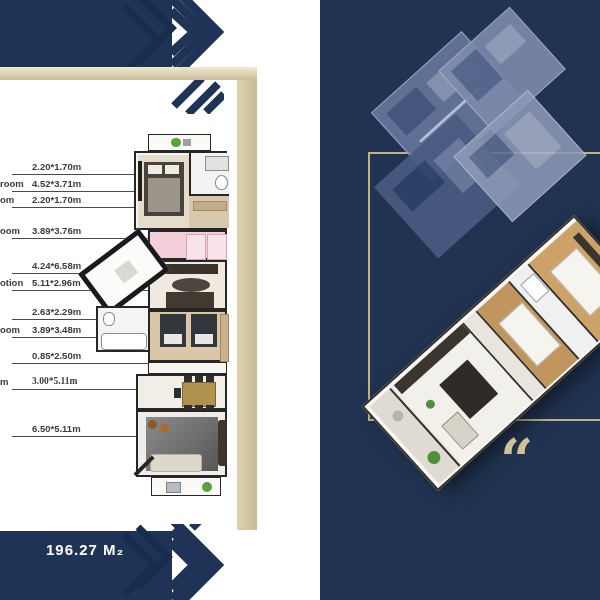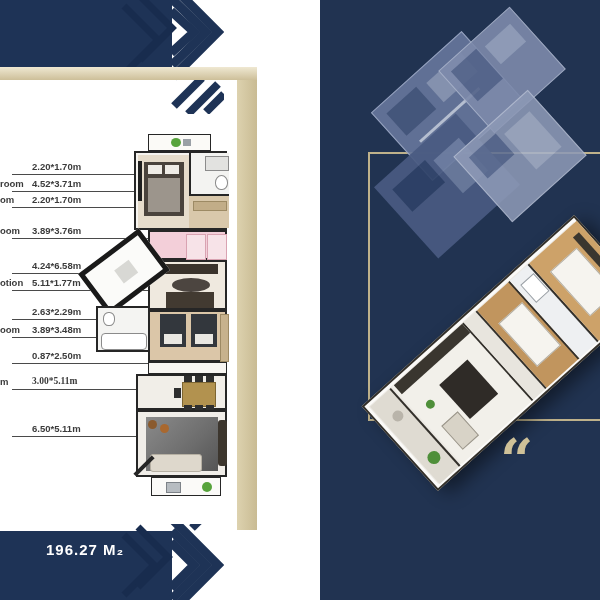--- a/index.html
+++ b/index.html
@@ -91,39 +91,39 @@
       <div>
         <div class="dim-line" style="left: 12px; top: 273px; width: 106px;"></div>
         <div class="dim-dot" style="left: 116px; top: 271.5px;"></div>
         <span class="dim-frag" style="top: 260px;"></span>
         <span class="dim-val" style="top: 260px;">4.24*6.58m</span>
       </div>
       <div>
         <div class="dim-line" style="left: 12px; top: 290px; width: 193px;"></div>
         <div class="dim-dot" style="left: 203px; top: 288.5px;"></div>
         <span class="dim-frag" style="top: 277px;">otion</span>
-        <span class="dim-val" style="top: 277px;">5.11*1.77m</span>
+        <span class="dim-val" style="top: 277px;">5.11*2.96m</span>
       </div>
       <div>
         <div class="dim-line" style="left: 12px; top: 319px; width: 126px;"></div>
         <div class="dim-dot" style="left: 136px; top: 317.5px;"></div>
         <span class="dim-frag" style="top: 306px;"></span>
         <span class="dim-val" style="top: 306px;">2.63*2.29m</span>
       </div>
       <div>
         <div class="dim-line" style="left: 12px; top: 337px; width: 186px;"></div>
         <div class="dim-dot" style="left: 196px; top: 335.5px;"></div>
         <span class="dim-frag" style="top: 324px;">oom</span>
         <span class="dim-val" style="top: 324px;">3.89*3.48m</span>
       </div>
       <div>
         <div class="dim-line" style="left: 12px; top: 363px; width: 140px;"></div>
         <div class="dim-dot" style="left: 150px; top: 361.5px;"></div>
         <span class="dim-frag" style="top: 350px;"></span>
-        <span class="dim-val" style="top: 350px;">0.87*2.50m</span>
+        <span class="dim-val" style="top: 350px;">0.85*2.50m</span>
       </div>
       <div>
         <div class="dim-line" style="left: 12px; top: 389px; width: 161px;"></div>
         <div class="dim-dot" style="left: 171px; top: 387.5px;"></div>
         <span class="dim-frag" style="top: 376px;">m</span>
         <span class="dim-val" style="top: 376px; font-family: Liberation Serif, serif;">3.00*5.11m</span>
       </div>
       <div>
         <div class="dim-line" style="left: 12px; top: 436px; width: 138px;"></div>
         <div class="dim-dot" style="left: 148px; top: 434.5px;"></div>

